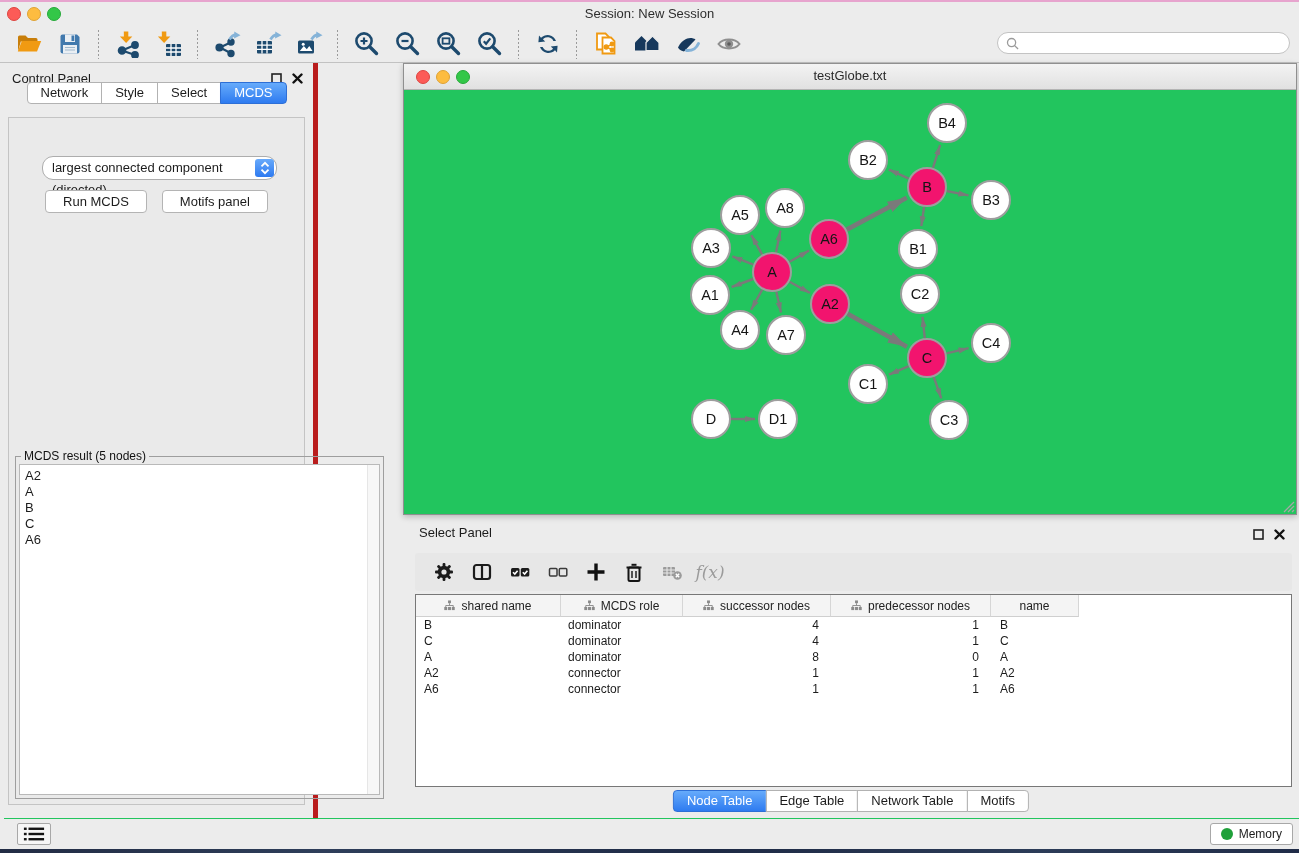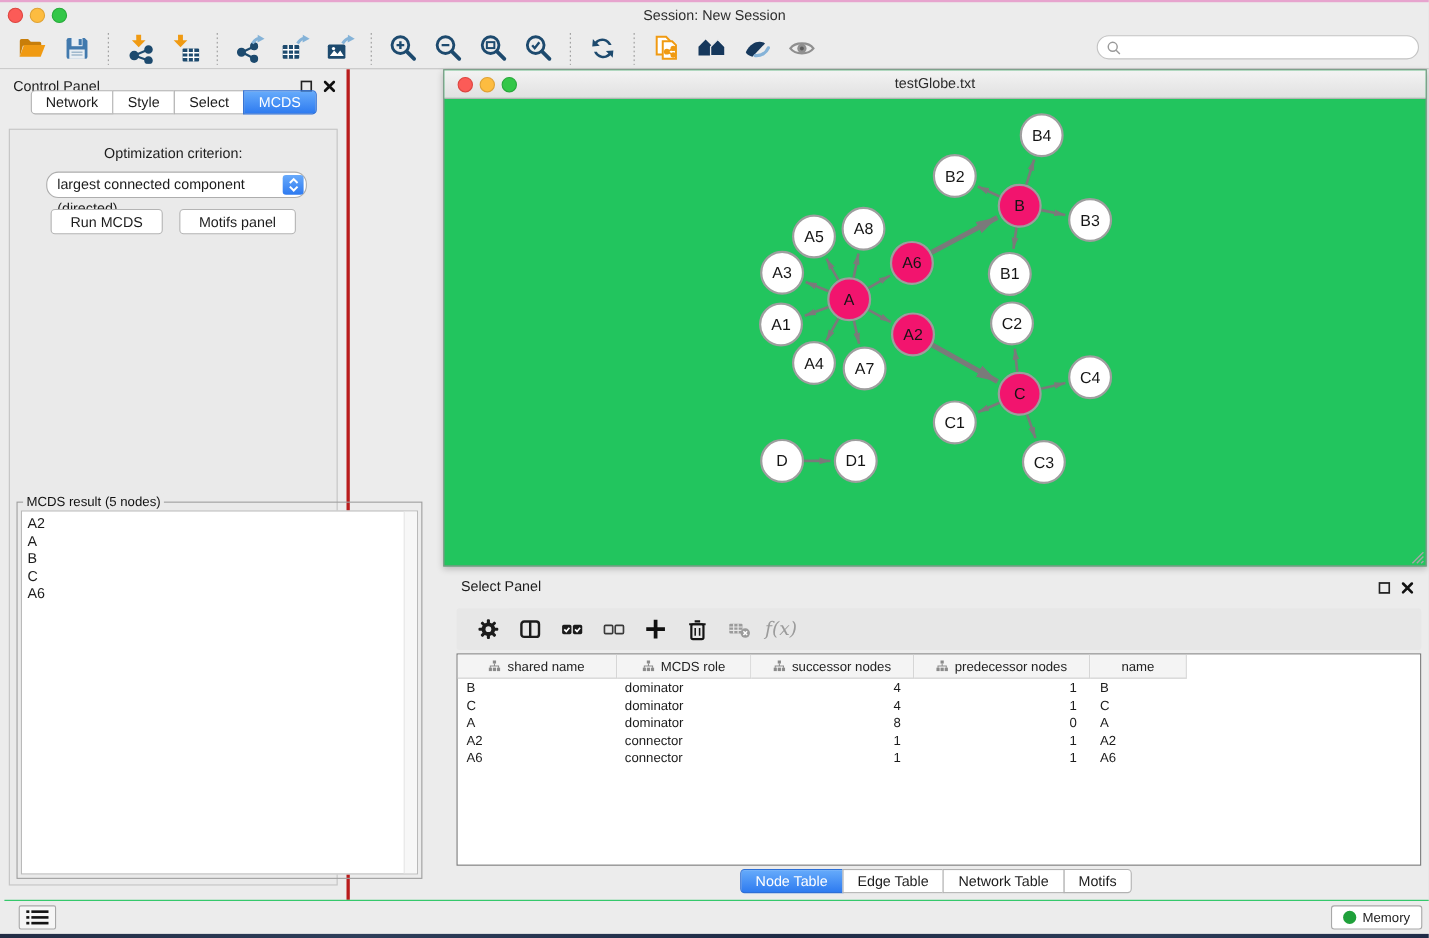--- a/index.html
+++ b/index.html
@@ -17,21 +17,21 @@
   .toolbar{position:absolute;top:26px;left:0;right:0;height:37px;border-bottom:1px solid #c2c2c2;
            display:flex;align-items:center;padding-left:8px;box-sizing:border-box;}
   .tbtn{width:31px;height:31px;margin:0 5px;display:flex;align-items:center;justify-content:center;flex:0 0 auto;}
   .tsep{width:1px;height:29px;margin:0 8px;flex:0 0 auto;
         background-image:linear-gradient(#9a9a9a 50%,transparent 50%);background-size:1px 4px;}
   .search{position:absolute;right:9px;top:6px;width:283px;height:20px;border:1px solid #c3c3c3;border-radius:11px;
           background:#fff;display:flex;align-items:center;padding-left:8px;}
   .search input{border:none;outline:none;flex:1;font-size:12px;background:transparent;font-family:inherit;}
   
   .control-panel{position:absolute;left:0;top:63px;width:318px;bottom:34px;background:#ececec;
-                 border-right:3px solid #b91c1c;box-sizing:border-box;}
+                 border-right:5px solid #b91c1c;box-sizing:border-box;}
   .panel-title{position:absolute;left:12px;top:8px;font-size:13px;color:#1c1c1c;}
   .win-btns{position:absolute;right:10px;top:10px;display:flex;gap:10px;align-items:center;}
   .cp-tabs{position:absolute;top:19px;left:50%;transform:translateX(-50%);display:flex;z-index:2;}
   .tab{height:20px;line-height:20px;padding:0 13px;font-size:13px;background:#fff;border:1px solid #b2b2b2;
        margin-left:-1px;color:#1c1c1c;white-space:nowrap;}
   .tab:first-child{border-radius:4px 0 0 4px;margin-left:0;}
   .tab:last-child{border-radius:0 4px 4px 0;}
   .tab.active{background:linear-gradient(#66abfb,#2e7bf0);border-color:#2d6fd6;color:#fff;}
   .cp-box{position:absolute;left:8px;right:8px;top:54px;bottom:14px;border:1px solid #c4c4c4;background:#eaeaea;}
   .opt-label{position:absolute;top:14px;left:0;right:0;text-align:center;font-size:13px;}
@@ -263,21 +263,20 @@
           <path d="M1.5 1.5 L9.5 9.5 M9.5 1.5 L1.5 9.5" stroke="#111" stroke-width="2.4" stroke-linecap="round"></path>
         </svg>
     </div>
     <div class="cp-tabs" id="cp-tabs">
         <div class="tab">Network</div>
         <div class="tab">Style</div>
         <div class="tab">Select</div>
         <div class="tab active">MCDS</div>
       </div>
     <div class="cp-box">
-      <div class="opt-label">Optimization criterion:</div>
       <div class="dropdown">
         <span class="dd-text">largest connected component (directed)</span>
         <span class="dd-stepper">
           <svg width="10" height="14" viewBox="0 0 10 14">
               <path d="M1.5 5.3 L5 1.8 L8.5 5.3" stroke="#fff" stroke-width="1.8" fill="none"></path>
               <path d="M1.5 8.7 L5 12.2 L8.5 8.7" stroke="#fff" stroke-width="1.8" fill="none"></path>
             </svg>
         </span>
       </div>
       <div class="btn-row">

